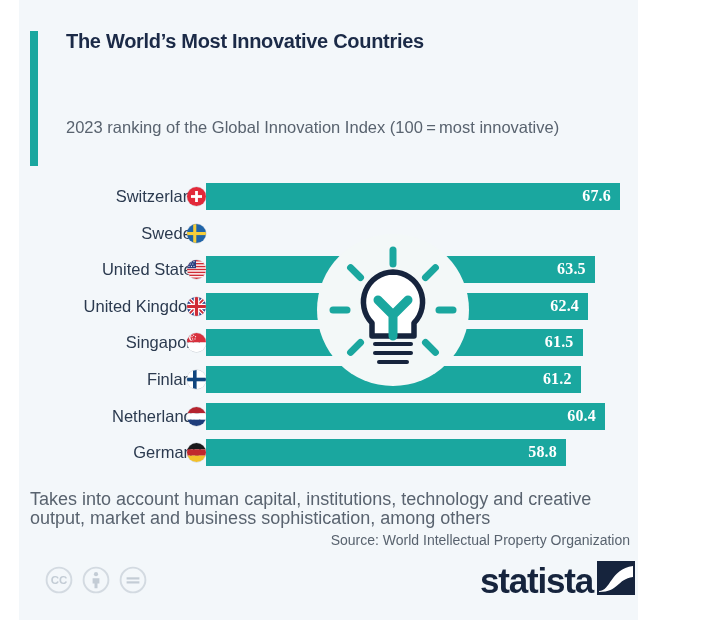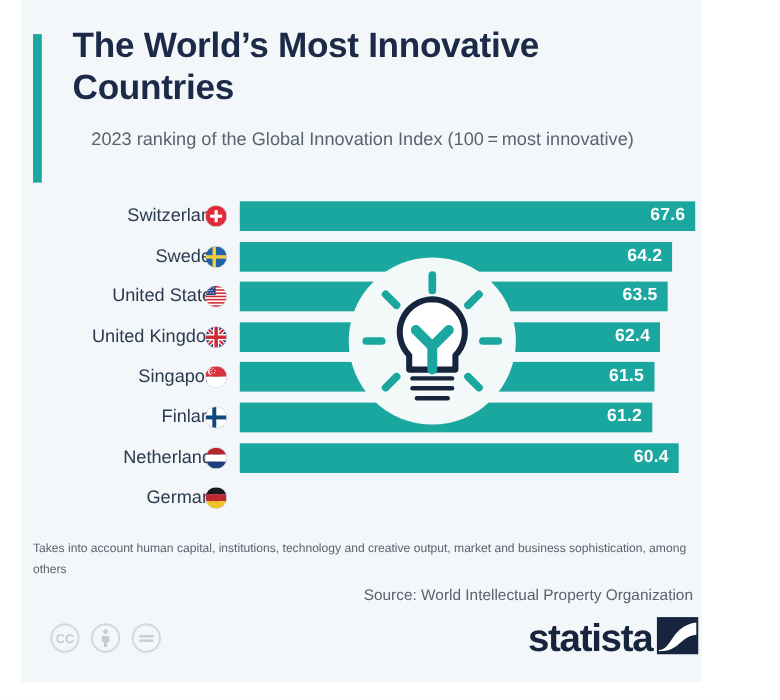--- a/index.html
+++ b/index.html
@@ -36,29 +36,29 @@
     top: 3px;
     width: 8px;
     height: 135px;
     background: #1aa79f;
   }
   #title {
     position: absolute;
     left: 36px;
     top: -6px;
     width: 520px;
-    font-size: 32px;
+    font-size: 20px;
     line-height: 38px;
     font-weight: bold;
     color: #1b2a47;
     letter-spacing: -0.3px;
   }
   #subtitle {
     position: absolute;
-    left: 53px;
+    left: 36px;
     top: 88px;
     width: 520px;
     font-size: 16.5px;
     line-height: 23px;
     color: #59636f;
   }
 
   
   #chart {
     position: absolute;
@@ -88,24 +88,25 @@
     top: 4px;
     width: 19px;
     height: 19px;
     border-radius: 50%;
     overflow: hidden;
     box-shadow: 0 0 0 0.5px rgba(120,130,140,0.35);
   }
   .flag svg { display: block; }
   .bar {
     position: absolute;
-    left: 199px;
+    left: 187px;
     top: 0px;
     height: 27px;
     background: #1aa79f;
+    font-family: Liberation Serif, serif;
   }
   .bar-value {
     position: absolute;
     right: 9px;
     top: 4px;
     font-size: 16px;
     font-weight: bold;
     color: #ffffff;
     letter-spacing: 0.2px;
   }
@@ -119,21 +120,21 @@
     height: 156px;
     pointer-events: none;
   }
 
   
   #footnote {
     position: absolute;
     left: 11px;
     top: 490px;
     width: 600px;
-    font-size: 11px;
+    font-size: 18px;
     line-height: 18.5px;
     color: #59636f;
   }
   #source {
     position: absolute;
     left: 11px;
     top: 532px;
     width: 600px;
     font-size: 14px;
     color: #59636f;
@@ -188,23 +189,20 @@
         </div>
       </div>
       <div class="row" style="top: 36.6px;">
         <div class="country-label">Sweden</div>
         <div class="flag">
           <svg width="19" height="19" viewBox="0 0 19 19">
             <rect width="19" height="19" fill="#1f64a8"></rect>
             <rect x="6.2" y="0" width="3.1" height="19" fill="#f6ce3a"></rect>
             <rect x="0" y="8" width="19" height="3.1" fill="#f6ce3a"></rect>
           </svg>
-        </div>
-        <div class="bar" style="width: 393.136px; background: rgb(26, 167, 159);">
-          <span class="bar-value">64.2</span>
         </div>
       </div>
       <div class="row" style="top: 73.2px;">
         <div class="country-label">United States</div>
         <div class="flag">
           <svg width="19" height="19" viewBox="0 0 19 19">
             <rect width="19" height="19" fill="#fff"></rect>
             <g fill="#cf2b36">
               <rect y="0" width="19" height="1.46"></rect>
               <rect y="2.92" width="19" height="1.46"></rect>
@@ -294,20 +292,23 @@
         </div>
       </div>
       <div class="row" style="top: 256.2px;">
         <div class="country-label">Germany</div>
         <div class="flag">
           <svg width="19" height="19" viewBox="0 0 19 19">
             <rect width="19" height="6.34" fill="#19191b"></rect>
             <rect y="6.34" width="19" height="6.33" fill="#c1272d"></rect>
             <rect y="12.67" width="19" height="6.33" fill="#f2c029"></rect>
           </svg>
+        </div>
+        <div class="bar" style="width: 360px; background: rgb(26, 167, 159);">
+          <span class="bar-value">58.8</span>
         </div>
       </div>
     </div>
 
   <div id="bulb-watermark">
     <svg width="156" height="156" viewBox="0 0 156 156">
       <circle cx="78" cy="78" r="76" fill="#f3f8f8"></circle>
       <g stroke="#1aa79f" stroke-width="7" stroke-linecap="round">
         <line x1="78" y1="18" x2="78" y2="32"></line>
         <line x1="35.6" y1="35.6" x2="45.5" y2="45.5"></line>

